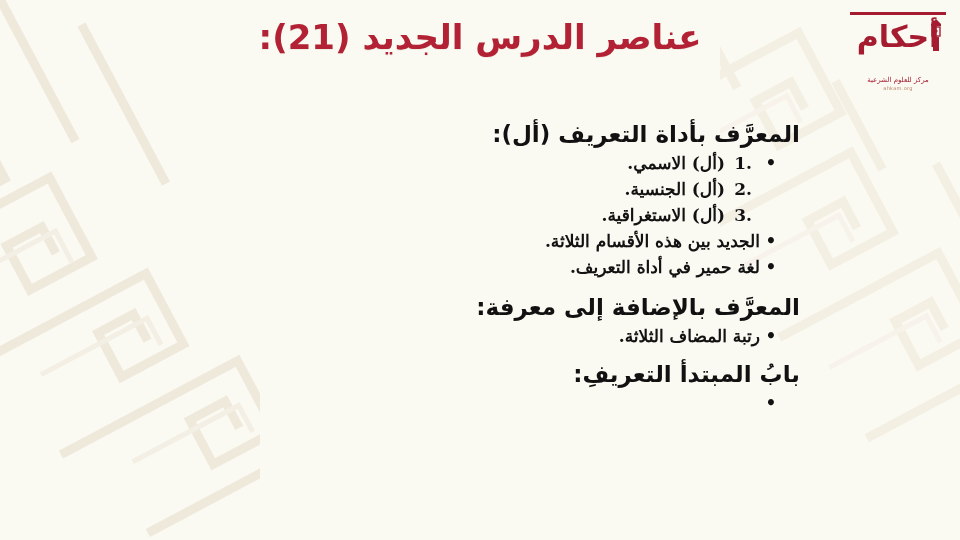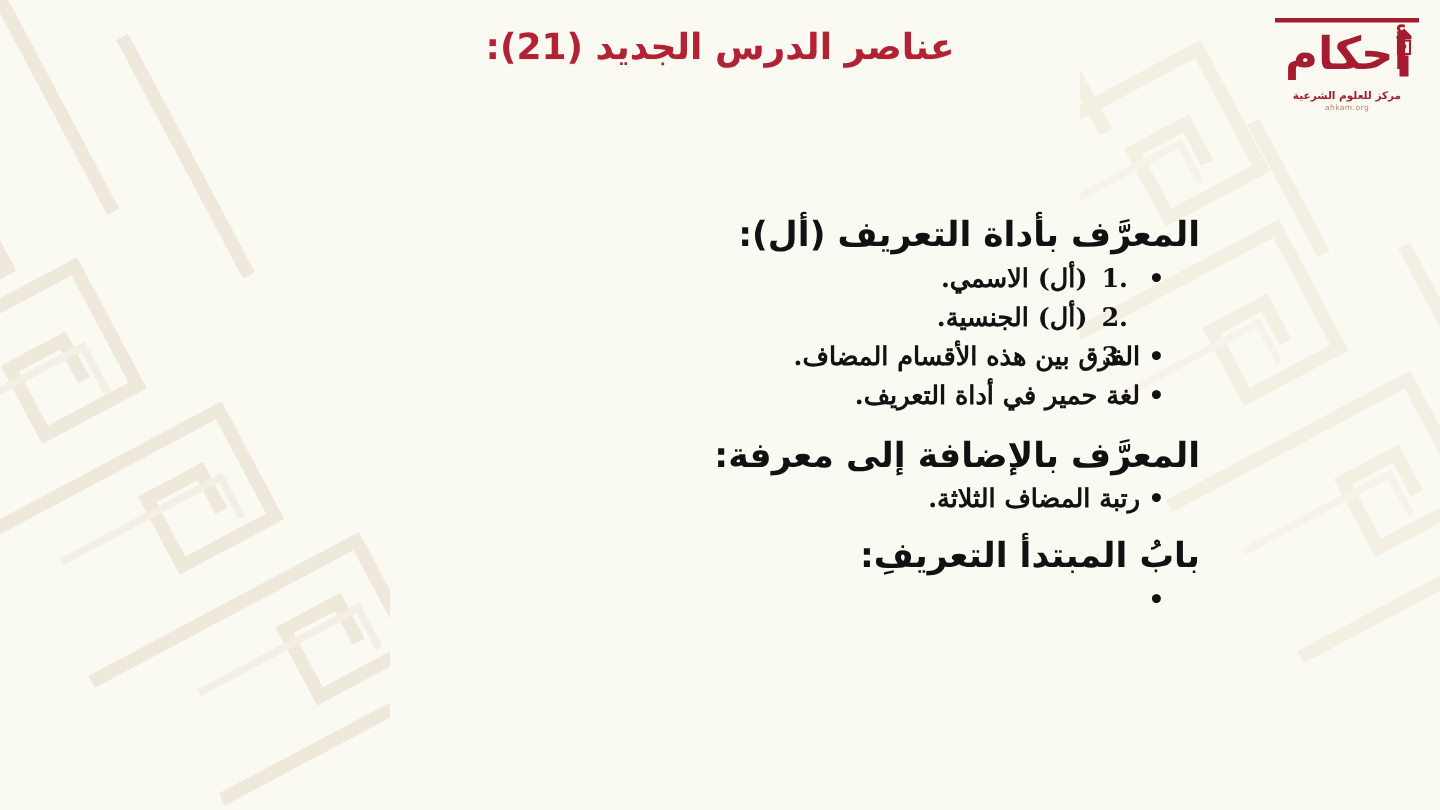--- a/index.html
+++ b/index.html
@@ -38,21 +38,21 @@
   .bg-pattern svg { width: 100%; height: 100%; display: block; }
 
   
   .slide-title {
     position: absolute;
     top: 16px;
     left: 0;
     right: 0;
     text-align: center;
     color: #B22234;
-    font-size: 24px;
+    font-size: 34px;
     font-weight: bold;
     letter-spacing: 0px;
     direction: rtl;
     line-height: 1.25;
     text-shadow: 0 1px 0 rgba(0,0,0,0.05);
   }
 
   
   .logo {
     position: absolute;
@@ -79,35 +79,35 @@
   .logo-minaret {
     position: absolute;
     right: 2px;
     top: 6px;
     width: 16px;
     height: 34px;
   }
   .logo-sub {
     font-size: 7px;
     color: #A51C30;
-    font-weight: bold;
-    margin-top: 2px;
+    font-weight: normal;
+    margin-top: 18px;
     letter-spacing: 0px;
   }
   .logo-url {
     font-size: 5px;
     color: #B9856A;
     margin-top: 1px;
     letter-spacing: 0.3px;
   }
 
   
   .content {
     position: absolute;
-    top: 143px;
+    top: 120px;
     right: 60px;
     left: 60px;
     direction: rtl;
     text-align: right;
   }
 
   .section-heading {
     color: #111111;
     font-size: 23px;
     font-weight: bold;
@@ -232,27 +232,28 @@
         <li class="number-item">
           <span class="marker">1.</span>
           <span>(أل) الاسمي.</span>
         </li>
         <li class="number-item">
           <span class="marker">2.</span>
           <span>(أل) الجنسية.</span>
         </li>
         <li class="number-item">
           <span class="marker">3.</span>
+          <span>(أل) الاستغراقية.</span>
         </li>
       </ol>
 
       <ul class="bullets">
         <li class="bullet-item">
           <span class="marker">•</span>
-          <span>الفرق بين هذه الأقسام المضاف.</span>
+          <span>الجديد بين هذه الأقسام الثلاثة.</span>
         </li>
         <li class="bullet-item">
           <span class="marker">•</span>
           <span>لغة حمير في أداة التعريف.</span>
         </li>
       </ul>
     </div>
 
     <div class="sec-block gap-top">
       <div class="section-heading">المعرَّف بالإضافة إلى معرفة:</div>

